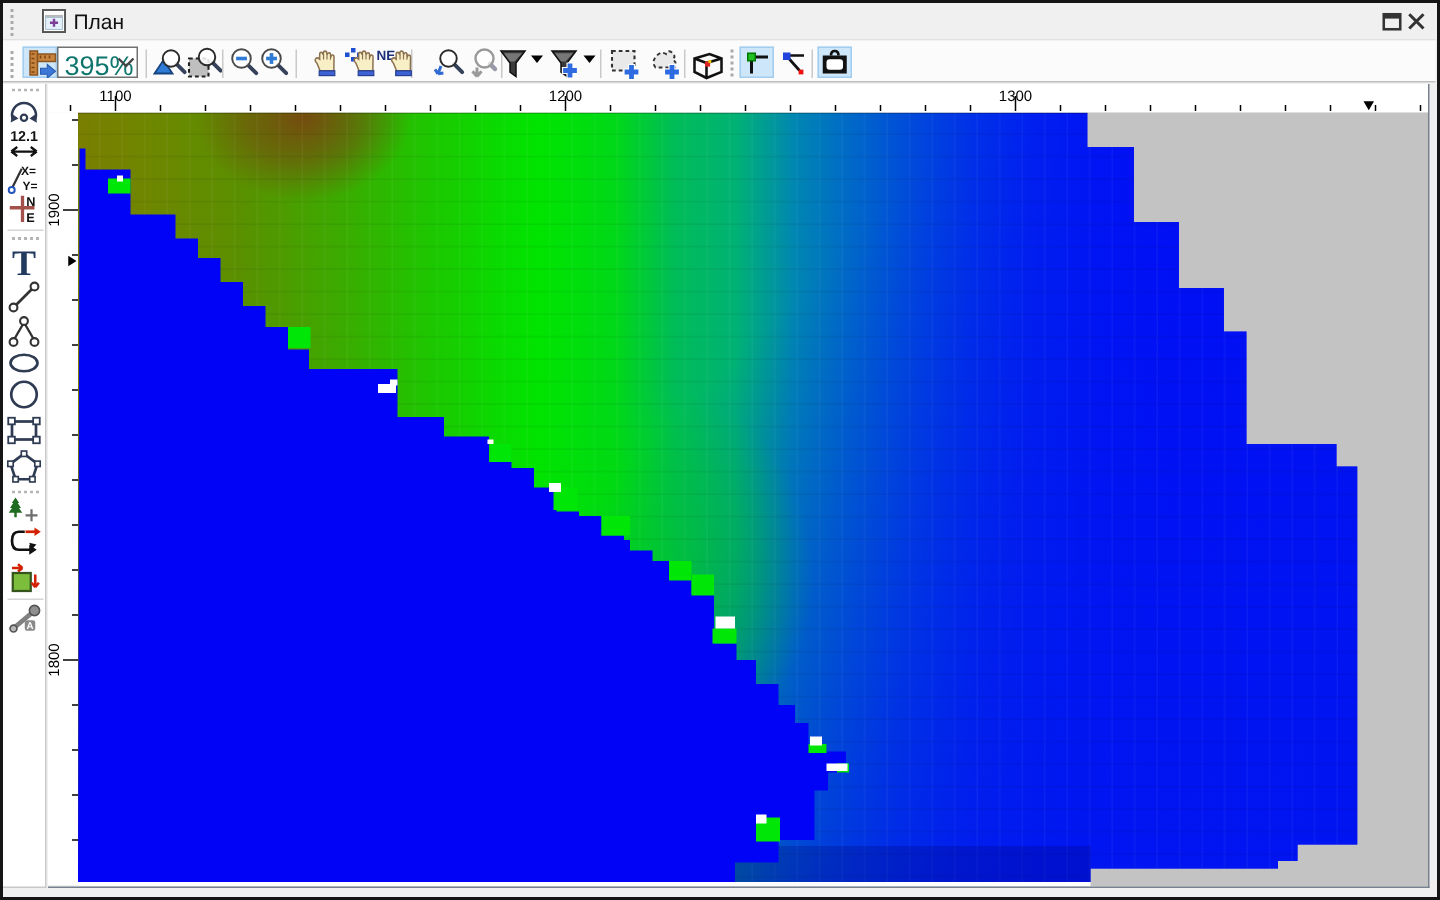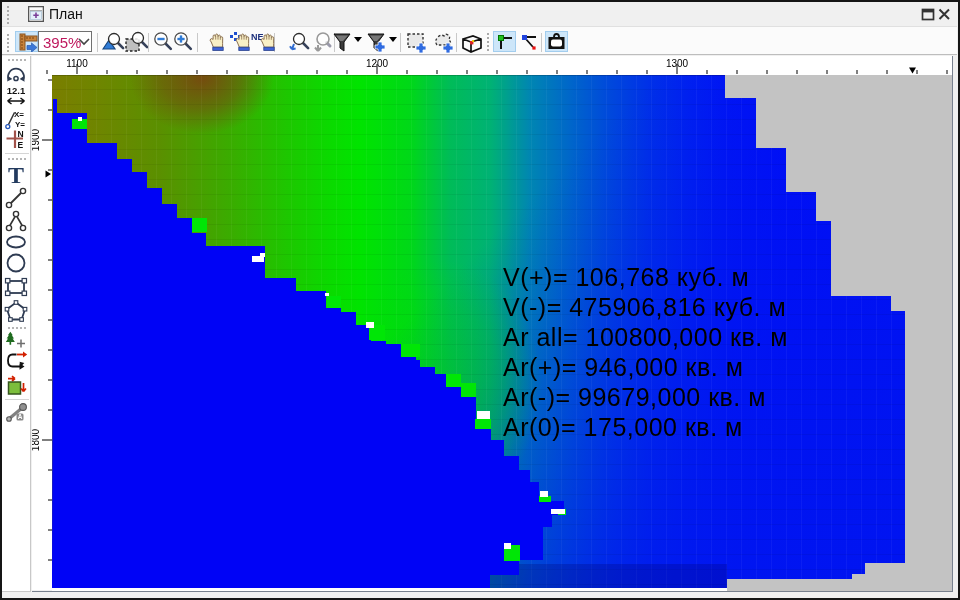--- a/index.html
+++ b/index.html
@@ -49,21 +49,21 @@
   </svg>
 <div class="abs selbox" style="left:15px;top:31px;width:23px;height:21px"></div>
 <svg class="abs" style="left:15px;top:31px;" width="23" height="21" viewBox="0 0 23 21">
     <rect x="5" y="3" width="5" height="16" fill="#C8833C" stroke="#8A5520" stroke-width="1"></rect>
     <rect x="10" y="5" width="12" height="5" fill="#C8833C" stroke="#8A5520" stroke-width="1"></rect>
     <path d="M6,5h2M6,8h2M6,11h2M6,14h2M6,17h2" stroke="#7A4510" stroke-width="1"></path>
     <path d="M12,6v2M15,6v2M18,6v2" stroke="#7A4510" stroke-width="1"></path>
     <path d="M12,14.5 h4.5 v-2.6 l5.5,4.6 -5.5,4.6 v-2.6 h-4.5 z" fill="#3B78D8" stroke="#2A5AAD" stroke-width="0.7"></path>
   </svg>
 <div class="abs" style="left:38px;top:31px;width:54px;height:21px;background:#fff;border:1px solid #707070"></div>
-<div class="abs" style="left:43px;top:34px;font-size:15px;color:#be185d">395%</div>
+<div class="abs" style="left:43px;top:34px;font-size:18px;color:#0f766e">395%</div>
 <svg class="abs" style="left:78px;top:38px;" width="12" height="8" viewBox="0 0 12 8">
     <path d="M1,1 L6,6 L11,1" fill="none" stroke="#444" stroke-width="1.6"></path>
   </svg>
 <div class="abs" style="left:97px;top:33px;width:1px;height:19px;background:#C9C9C9"></div>
 <div class="abs" style="left:148px;top:33px;width:1px;height:19px;background:#C9C9C9"></div>
 <div class="abs" style="left:197px;top:33px;width:1px;height:19px;background:#C9C9C9"></div>
 <div class="abs" style="left:274px;top:33px;width:1px;height:19px;background:#C9C9C9"></div>
 <div class="abs" style="left:334px;top:33px;width:1px;height:19px;background:#C9C9C9"></div>
 <div class="abs" style="left:400px;top:33px;width:1px;height:19px;background:#C9C9C9"></div>
 <div class="abs" style="left:456px;top:33px;width:1px;height:19px;background:#C9C9C9"></div>
@@ -444,20 +444,14 @@
         <rect x="208" y="178" width="5" height="4" fill="#FFFFFF"></rect>
         <rect x="273" y="218" width="4" height="3" fill="#FFFFFF"></rect>
         <rect x="314" y="247" width="8" height="6" fill="#FFFFFF"></rect>
         <rect x="425" y="336" width="13" height="8" fill="#FFFFFF"></rect>
         <rect x="488" y="416" width="8" height="6" fill="#FFFFFF"></rect>
         <rect x="499" y="434" width="14" height="5" fill="#FFFFFF"></rect>
         <rect x="452" y="468" width="7" height="6" fill="#FFFFFF"></rect>
 </g>
 <rect x="0" y="513" width="675" height="3" fill="#FFFFFF"></rect>
 </svg>
-<div class="abs" style="left:451px;top:187px;font-size:25px;line-height:30px;letter-spacing:0.5px;color:#000;white-space:pre">V(+)= 106,768 куб. м
-V(-)= 475906,816 куб. м
-Ar all= 100800,000 кв. м
-Ar(+)= 946,000 кв. м
-Ar(-)= 99679,000 кв. м
-Ar(0)= 175,000 кв. м</div>
 </div>
 <div class="abs" style="left:952px;top:56px;width:1px;height:536px;background:#77808E"></div>
 <div class="abs" style="left:32px;top:591px;width:921px;height:1px;background:#77808E"></div>
 </body></html>

